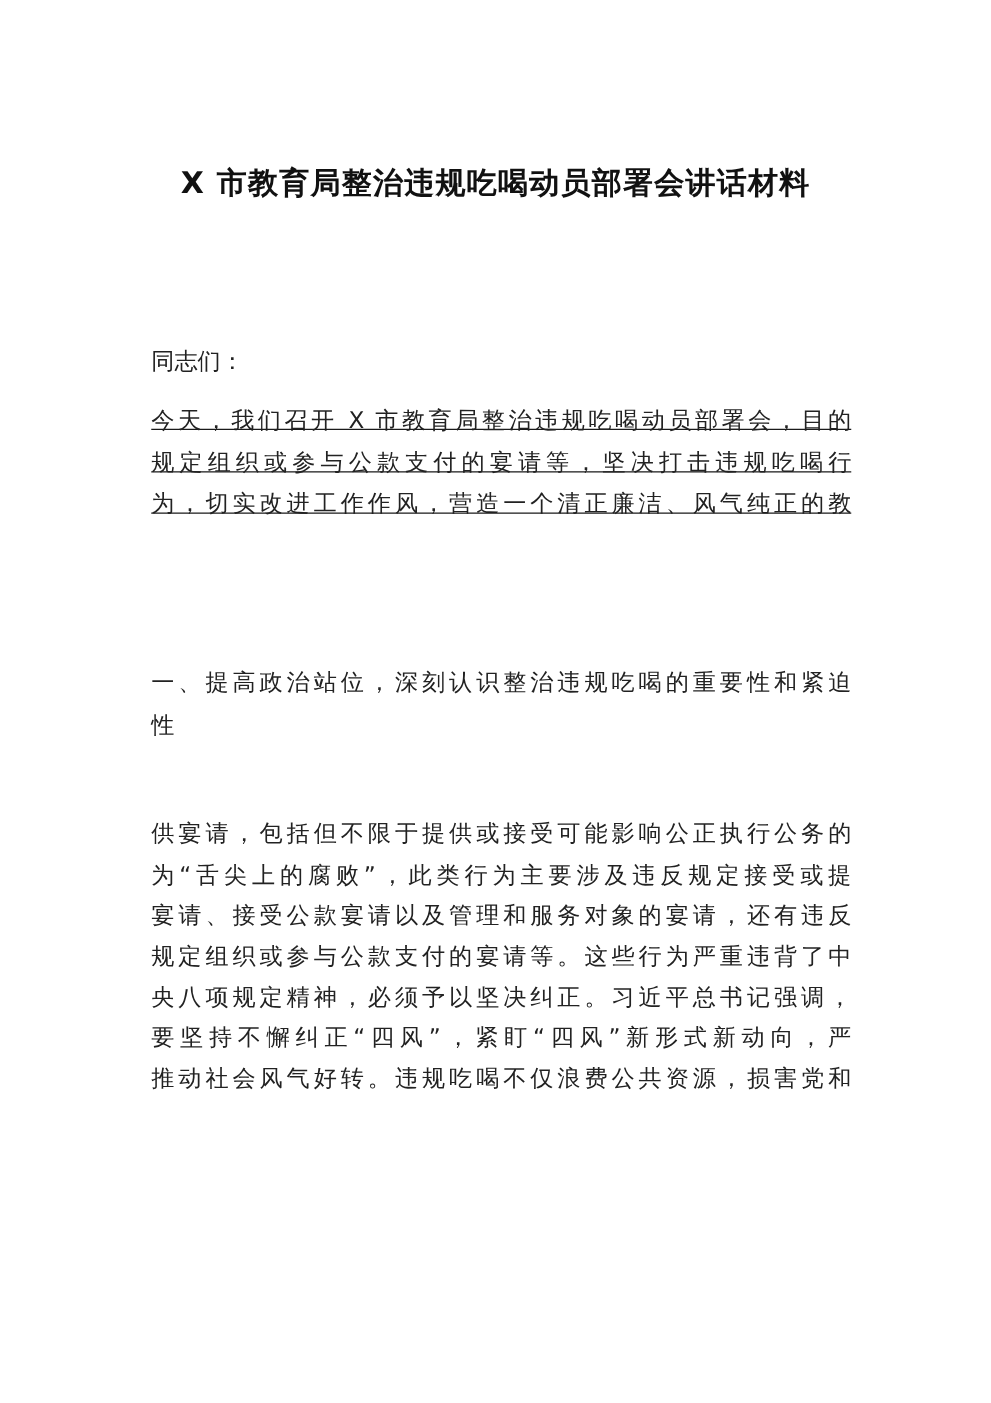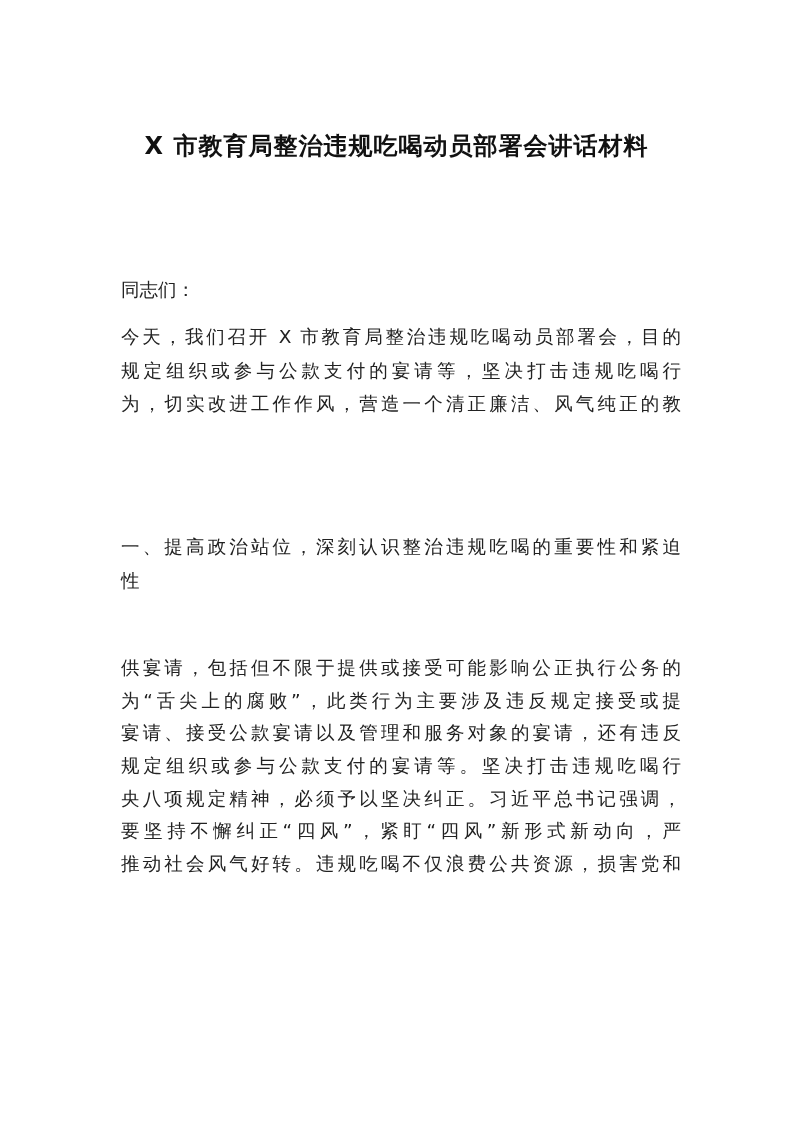--- a/index.html
+++ b/index.html
@@ -53,20 +53,21 @@
     }
     .line.last {
       text-align-last: left;
     }
     .salutation {
       top: 238px;
       margin-top: 36px;
     }
     .intro {
       top: 320px;
+      text-decoration: underline;
     }
     .intro .line { height: 33.5px; line-height: 33.5px; }
     .heading1 {
       top: 530px;
     }
     .heading1 .line { height: 34px; line-height: 34px; }
     .sub1 {
       top: 652px;
     }
   </style>
@@ -89,19 +90,19 @@
 
   <div class="block heading1">
     <span class="line">一、提高政治站位，深刻认识整治违规吃喝的重要性和紧迫</span>
     <span class="line last">性</span>
   </div>
 
   <div class="block sub1">
     <span class="line">供宴请，包括但不限于提供或接受可能影响公正执行公务的</span>
     <span class="line">为“舌尖上的腐败”，此类行为主要涉及违反规定接受或提</span>
     <span class="line">宴请、接受公款宴请以及管理和服务对象的宴请，还有违反</span>
-    <span class="line">规定组织或参与公款支付的宴请等。坚决打击违规吃喝行</span>
+    <span class="line">规定组织或参与公款支付的宴请等。这些行为严重违背了中</span>
     <span class="line">央八项规定精神，必须予以坚决纠正。习近平总书记强调，</span>
     <span class="line">要坚持不懈纠正“四风”，紧盯“四风”新形式新动向，严</span>
     <span class="line">推动社会风气好转。违规吃喝不仅浪费公共资源，损害党和</span>
   </div>
 
 </div>
 
 </body></html>

